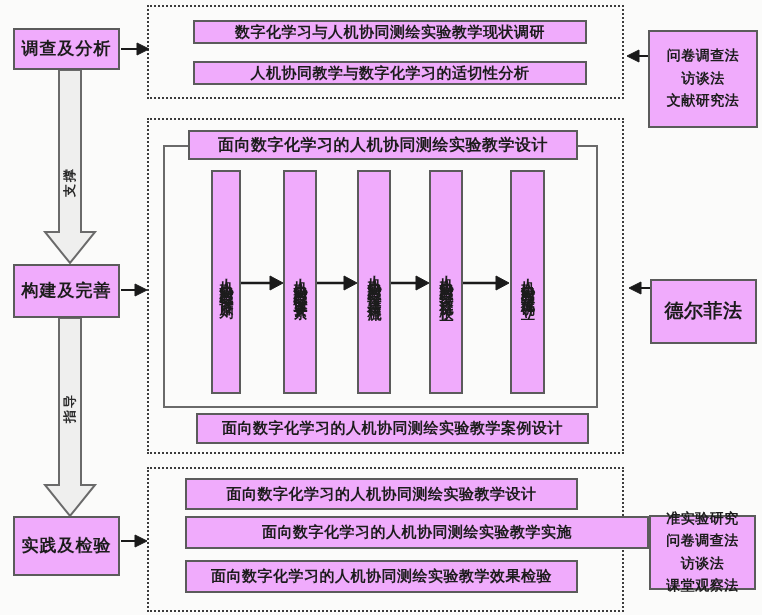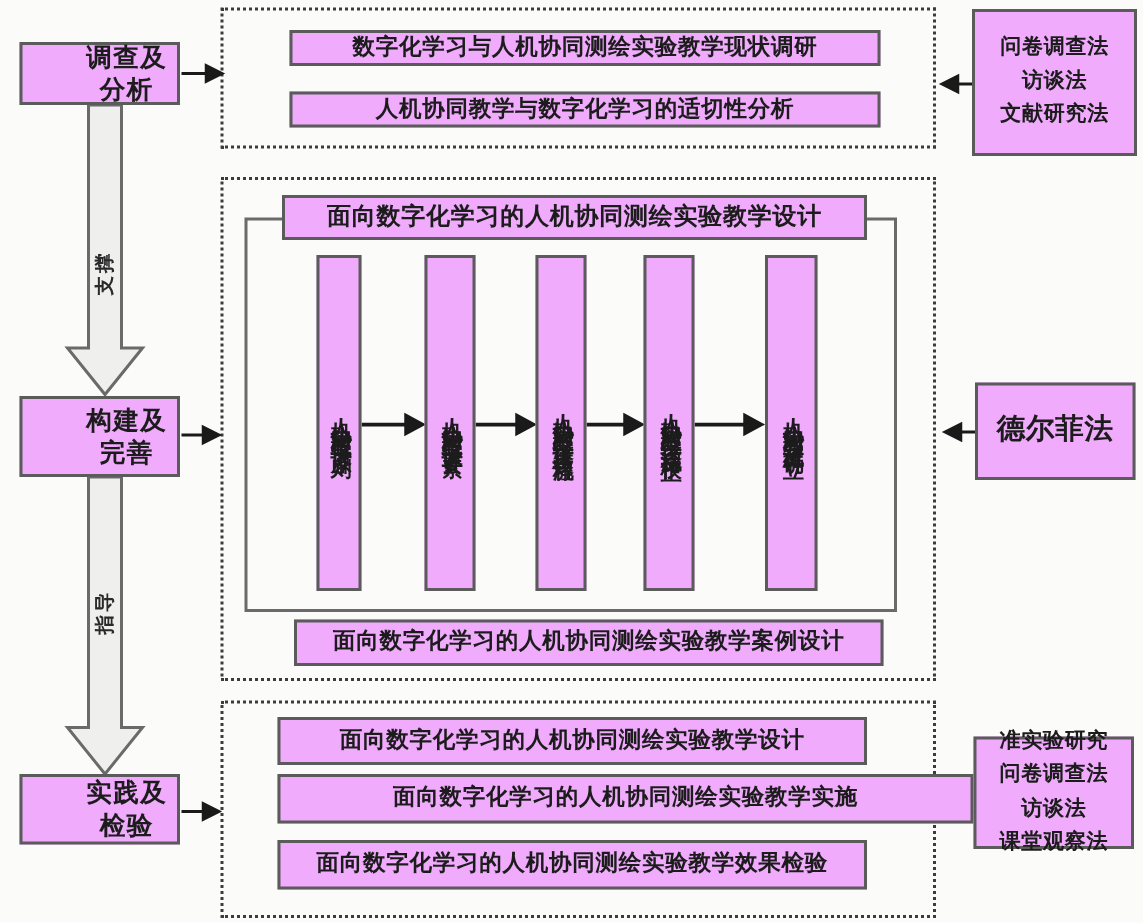--- a/index.html
+++ b/index.html
@@ -16,28 +16,28 @@
     text-align:center;font-weight:700;line-height:1.25;
   }
   .dashed{
     position:absolute;box-sizing:border-box;
     border:2px dotted #3c3c3c;background:transparent;
   }
   .innerSolid{
     position:absolute;box-sizing:border-box;
     border:2px solid #6a6a6a;background:transparent;
   }
-  .stage{font-size:17px;letter-spacing:1px;padding-left:36px;}
+  .stage{font-size:17px;letter-spacing:1px;}
   .task{font-size:15px;letter-spacing:0.5px;}
   .vstep{
     writing-mode:vertical-rl;text-orientation:upright;
     font-size:14px;letter-spacing:3px;line-height:1;
     padding:6px 0;
   }
-  .methods{flex-direction:column;font-size:14px;line-height:1.6;letter-spacing:0.5px;}
+  .methods{flex-direction:column;font-size:14px;line-height:1.6;letter-spacing:0.5px;margin-top:24px;}
   .rotlabel{
     position:absolute;width:44px;height:20px;
     display:flex;align-items:center;justify-content:center;
     transform:rotate(-90deg);transform-origin:center;
     font-size:13px;font-weight:700;letter-spacing:2px;color:#2a2a2a;
   }
   svg.overlay{position:absolute;left:0;top:0;z-index:1;}
   .lift{z-index:2;}
 </style>
 </head>
@@ -99,21 +99,21 @@
       <line x1="463" y1="283" x2="497" y2="283" stroke-width="2.5"></line>
       <polygon points="496,276 509,283 496,290"></polygon>
     </g>
   </svg>
 
   <div class="rotlabel lift" style="left:48px;top:172px;">支撑</div>
   <div class="rotlabel lift" style="left:48px;top:398px;">指导</div>
 
   <div class="box stage lift" style="left:13px;top:28px;width:107px;height:42px;">调查及分析</div>
   <div class="box stage lift" style="left:13px;top:264px;width:107px;height:54px;">构建及完善</div>
-  <div class="box stage lift" style="left:13px;top:516px;width:107px;height:47px;">实践及检验</div>
+  <div class="box stage lift" style="left:13px;top:516px;width:107px;height:60px;">实践及检验</div>
 
   <div class="box task lift" style="left:193px;top:20px;width:394px;height:24px;">数字化学习与人机协同测绘实验教学现状调研</div>
   <div class="box task lift" style="left:193px;top:61px;width:394px;height:24px;">人机协同教学与数字化学习的适切性分析</div>
 
   <div class="box task lift" style="left:188px;top:130px;width:390px;height:30px;font-size:16px;">面向数字化学习的人机协同测绘实验教学设计</div>
 
   <div class="box vstep lift" style="left:211px;top:170px;width:30px;height:224px;">人机协同教学设计原则</div>
   <div class="box vstep lift" style="left:283px;top:170px;width:34px;height:224px;">人机协同教学设计要素</div>
   <div class="box vstep lift" style="left:357px;top:170px;width:34px;height:224px;">人机协同教学设计建设流程</div>
   <div class="box vstep lift" style="left:429px;top:170px;width:34px;height:224px;">人机协同教学设计流程校正</div>

